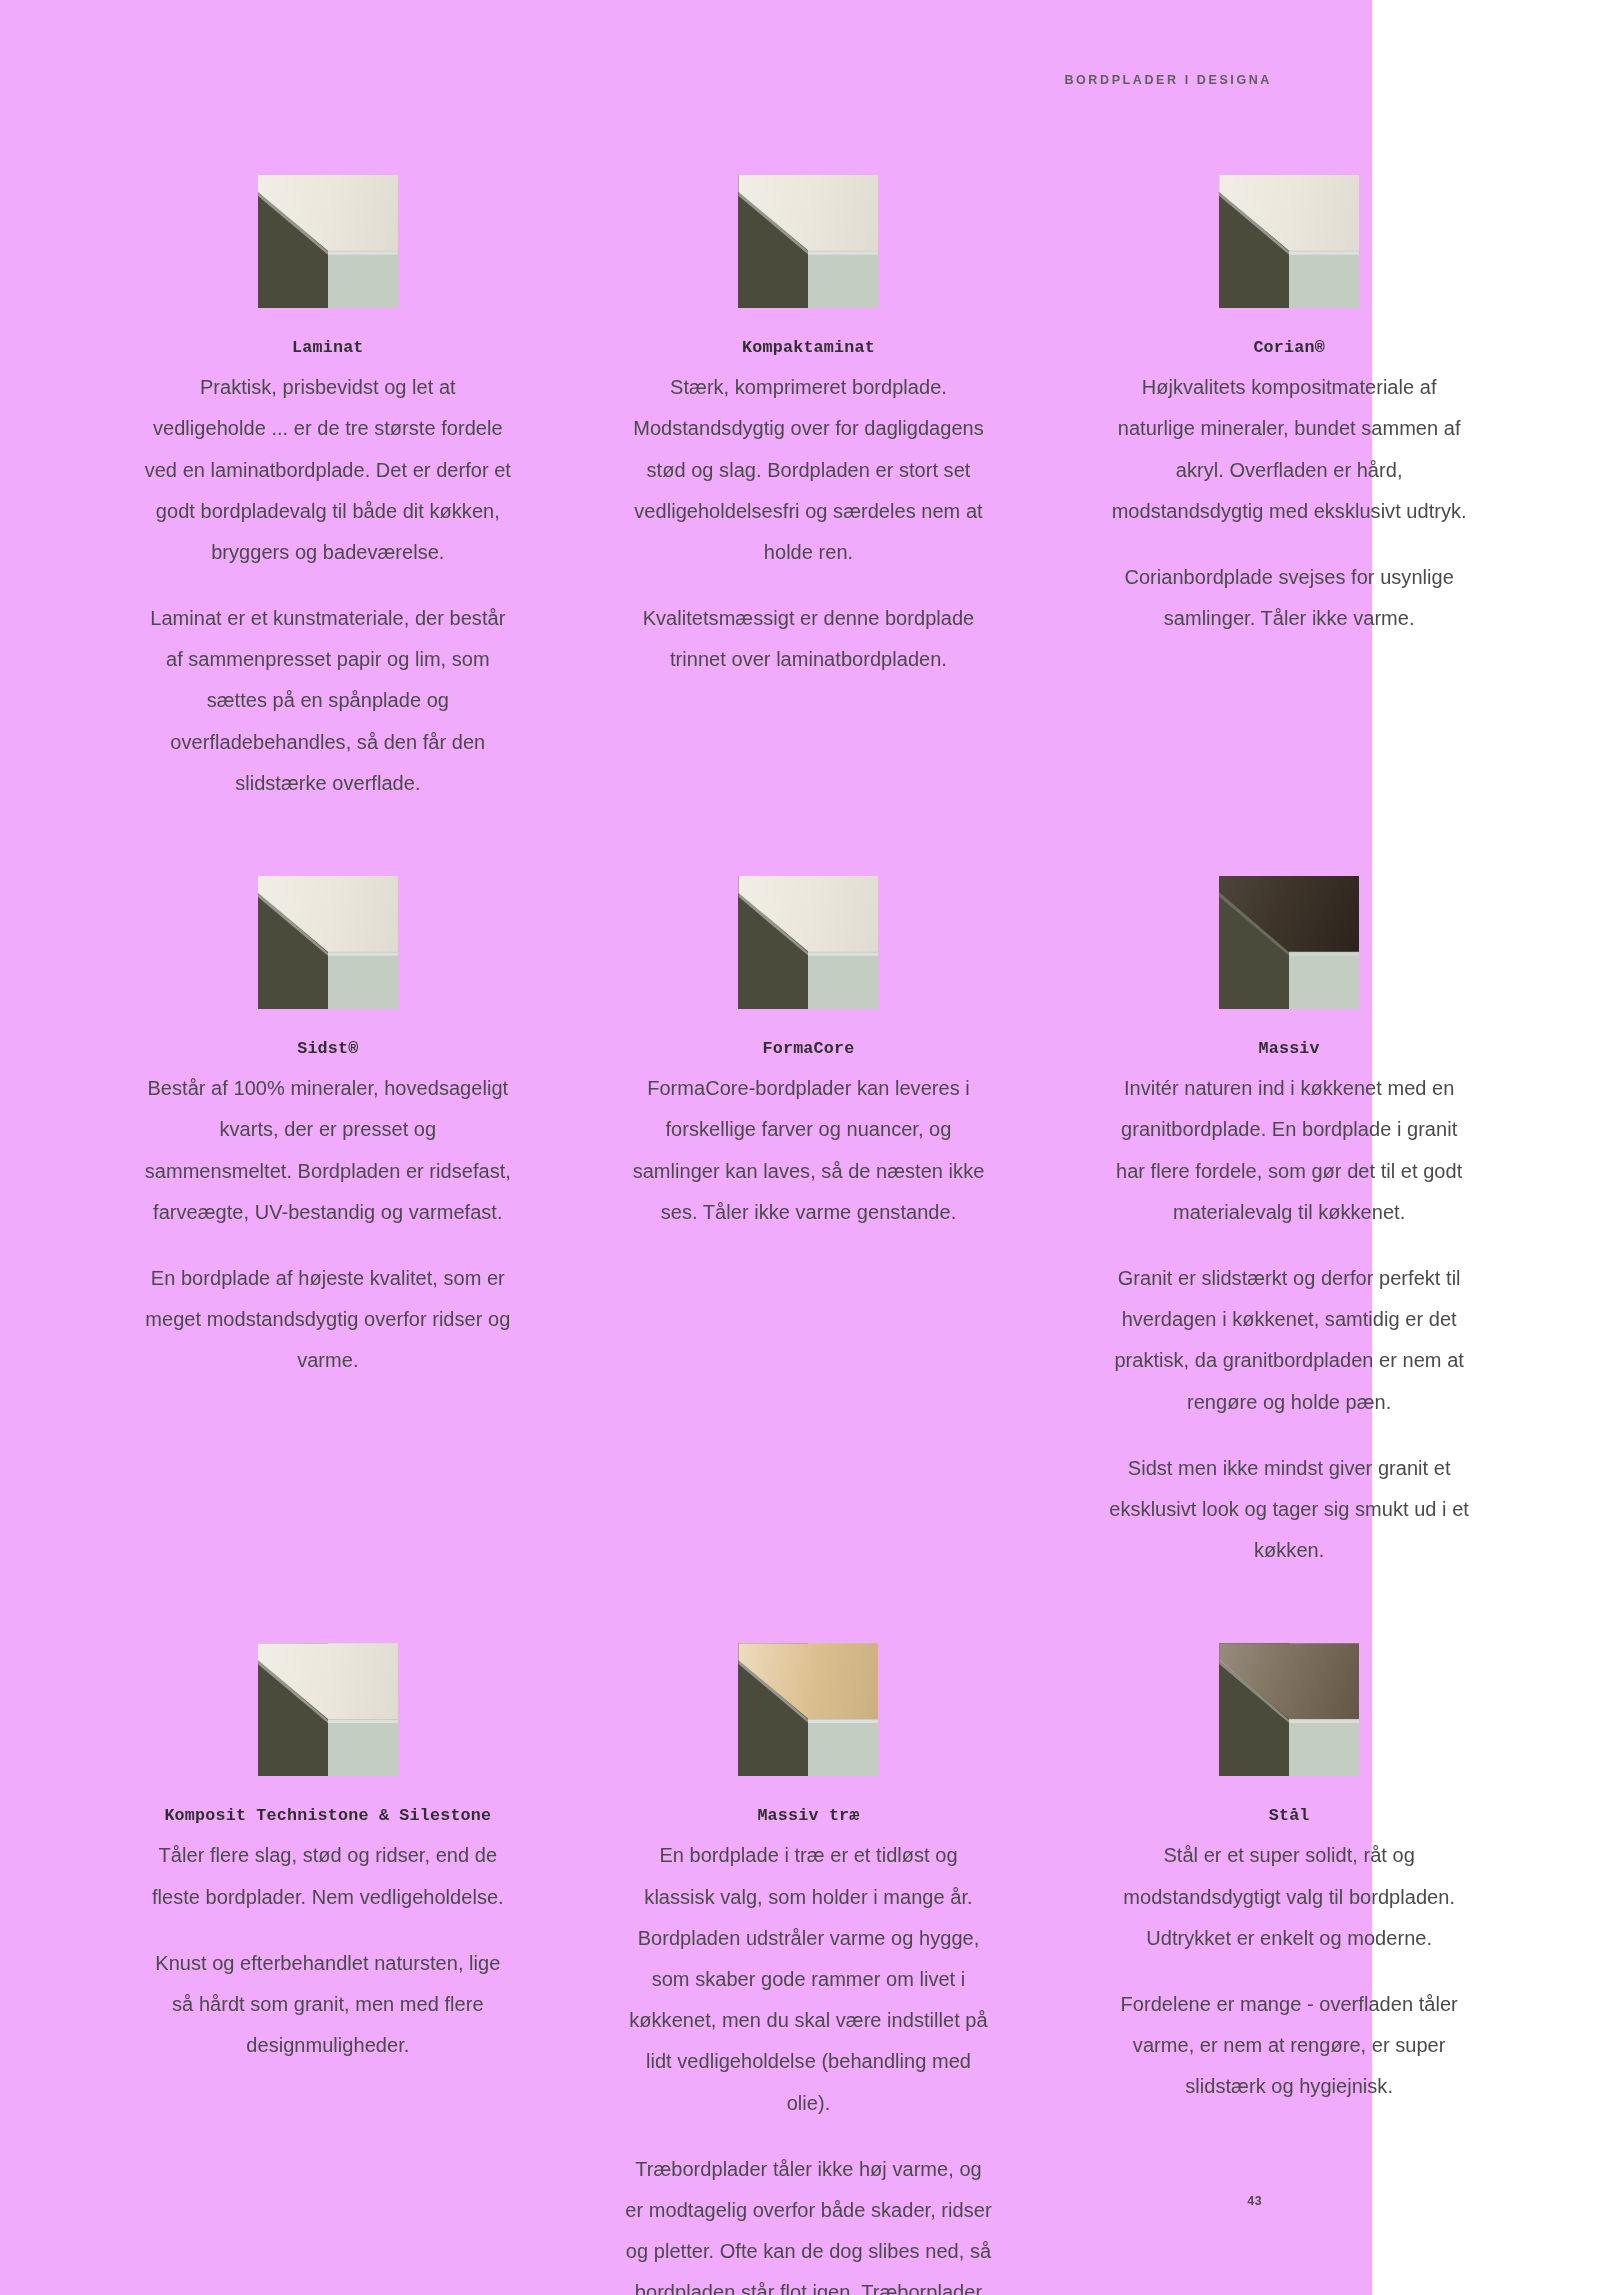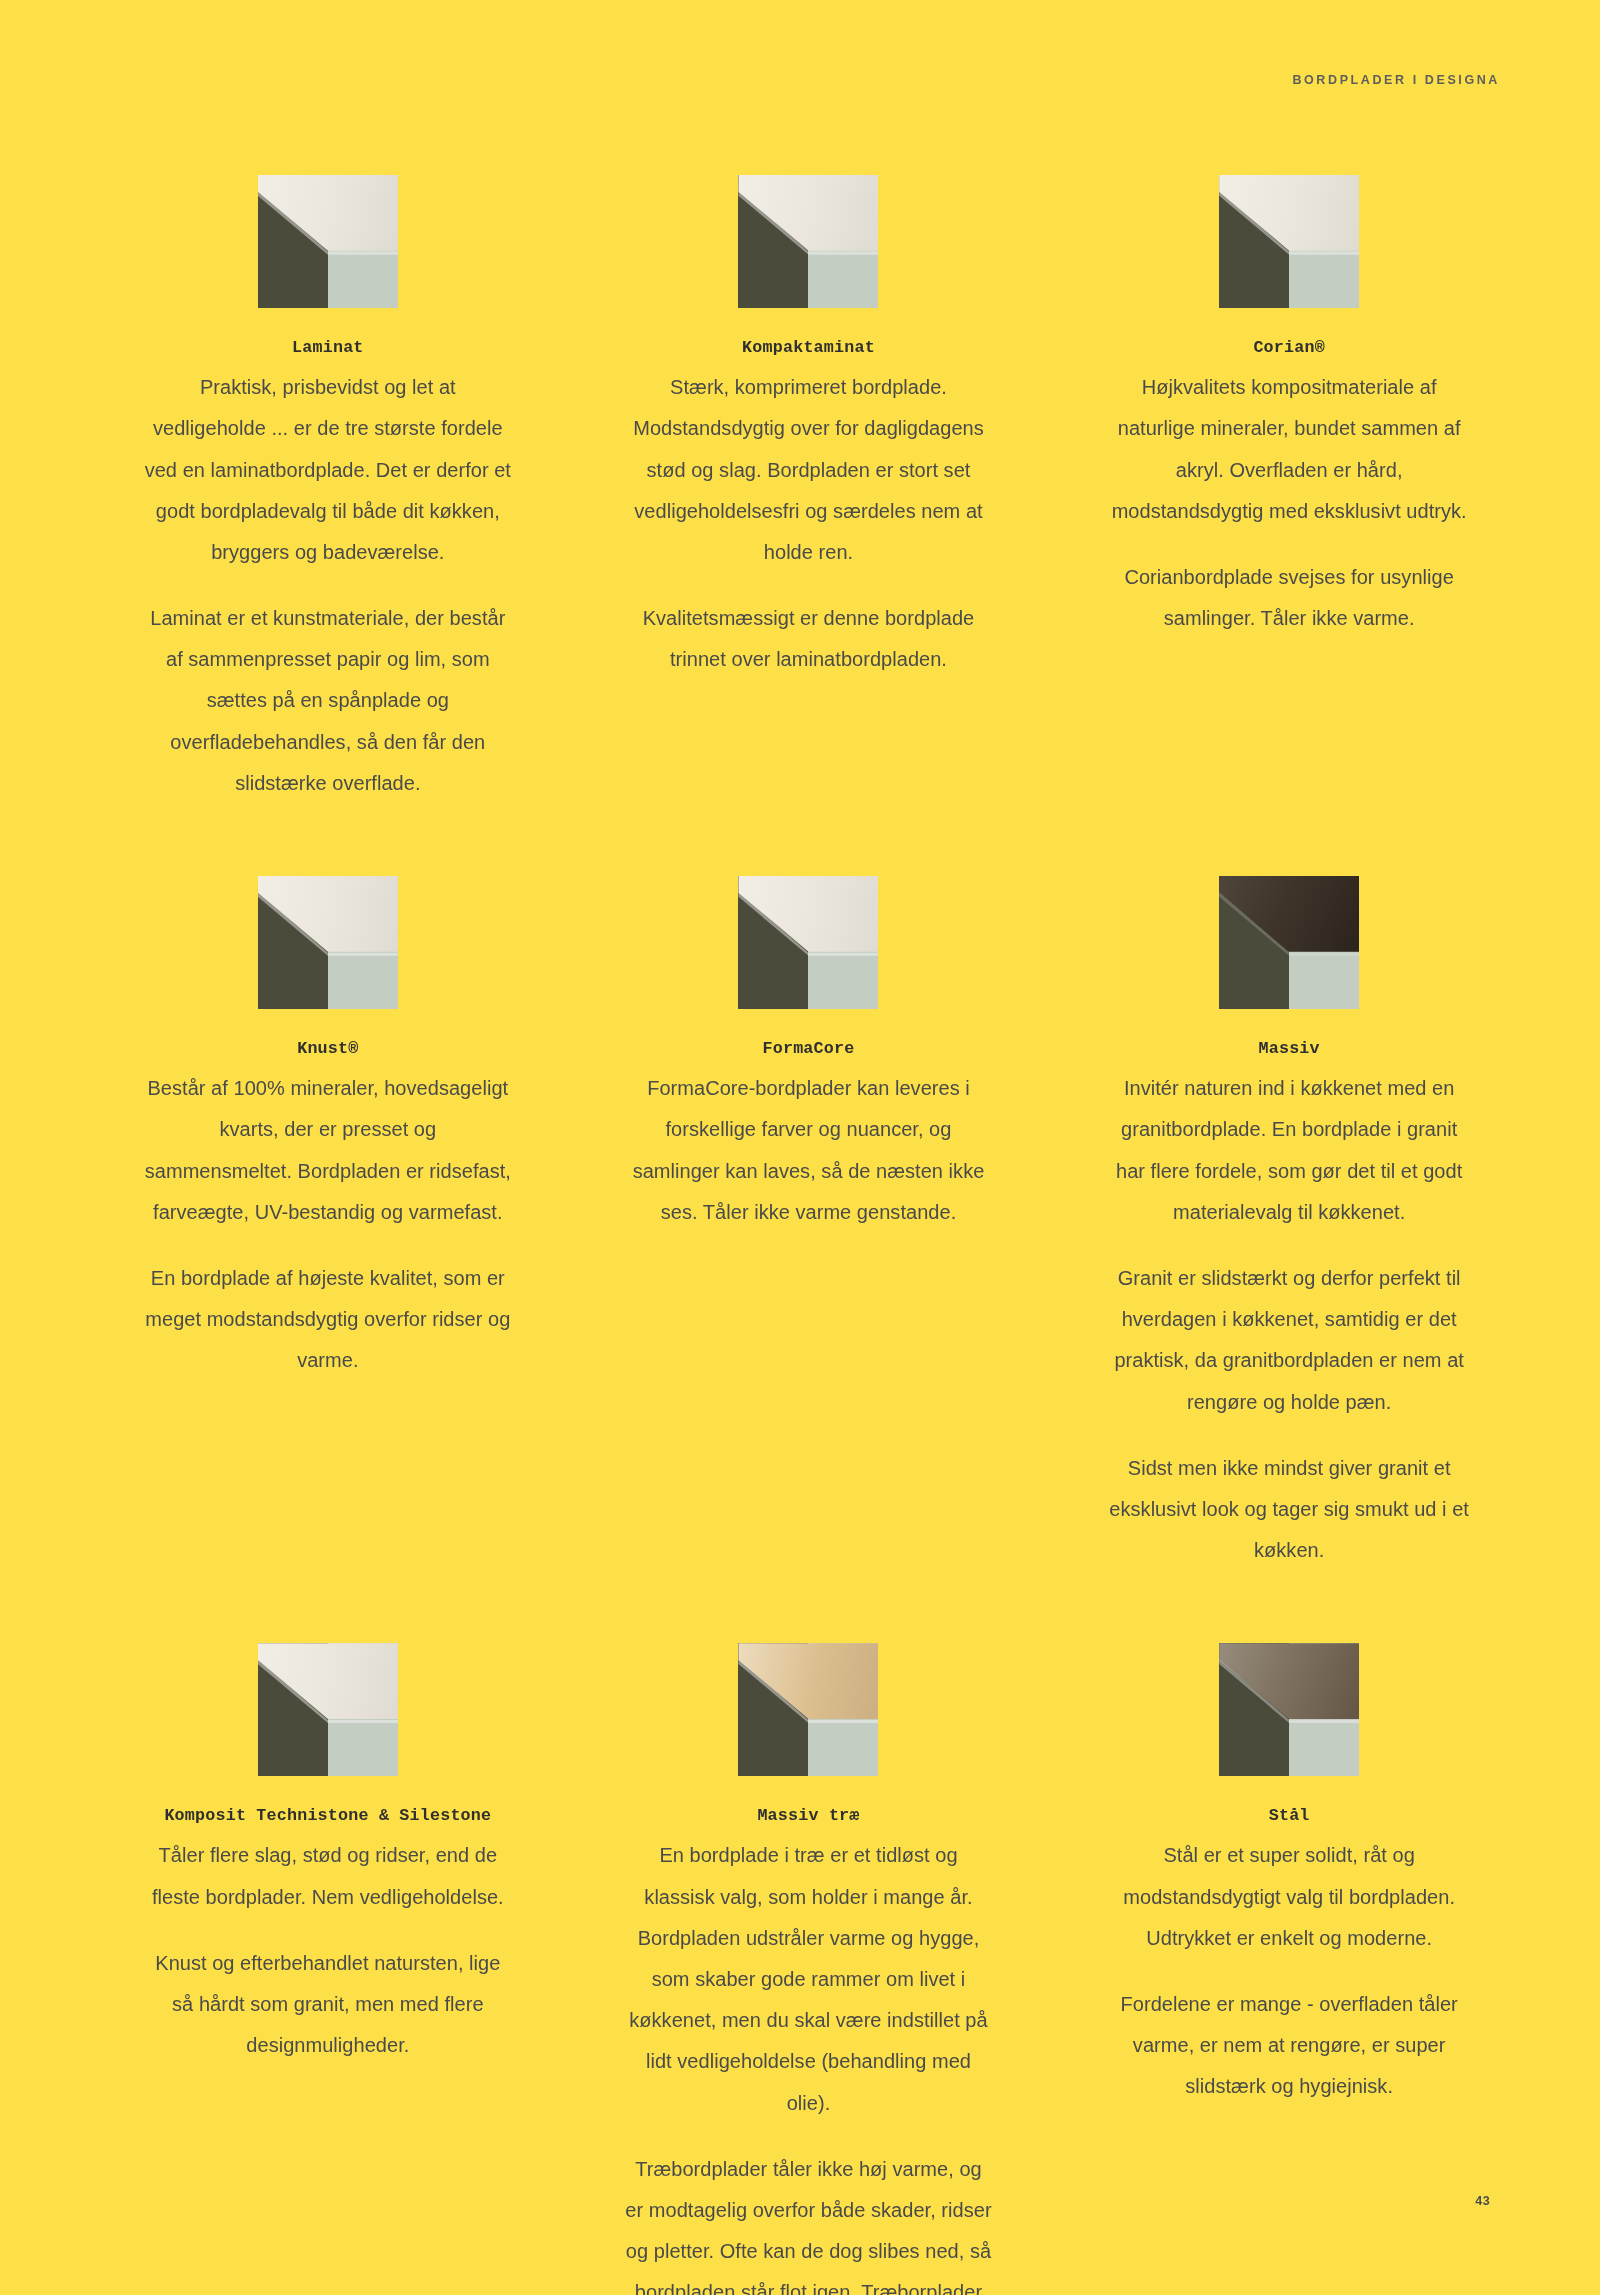--- a/index.html
+++ b/index.html
@@ -11,23 +11,23 @@
     width: 1600px;
     height: 2295px;
     font-family: "Liberation Sans", sans-serif;
     color: #3c3c3c;
     position: relative;
     overflow: hidden;
   }
 
   .page {
     position: relative;
-    width: 1600px;
+    width: 1372px;
     height: 2295px;
-    background: #fde047;
+    background: #f0abfc;
   }
 
   
   .running-header {
     position: absolute;
     top: 73px;
     right: 100px;
     font-size: 12.5px;
     letter-spacing: 2.6px;
     font-weight: 700;
@@ -205,21 +205,21 @@
       </div>
       <div class="row-gap"></div>
       <div class="card">
         <div class="swatch">
           <div class="panel-left"></div>
           <div class="panel-right"></div>
           <div class="top-slab"></div>
           <div class="edge"></div>
           <div class="sheen"></div>
         </div>
-        <div class="card-title">Knust®</div>
+        <div class="card-title">Sidst®</div>
         <p class="card-para">Består af 100% mineraler, hovedsageligt kvarts, der er presset og sammensmeltet. Bordpladen er ridsefast, farveægte, UV-bestandig og varmefast.</p>
         <p class="card-para">En bordplade af højeste kvalitet, som er meget modstandsdygtig overfor ridser og varme.</p>
       </div>
       <div class="card">
         <div class="swatch">
           <div class="panel-left"></div>
           <div class="panel-right"></div>
           <div class="top-slab"></div>
           <div class="edge"></div>
           <div class="sheen"></div>

